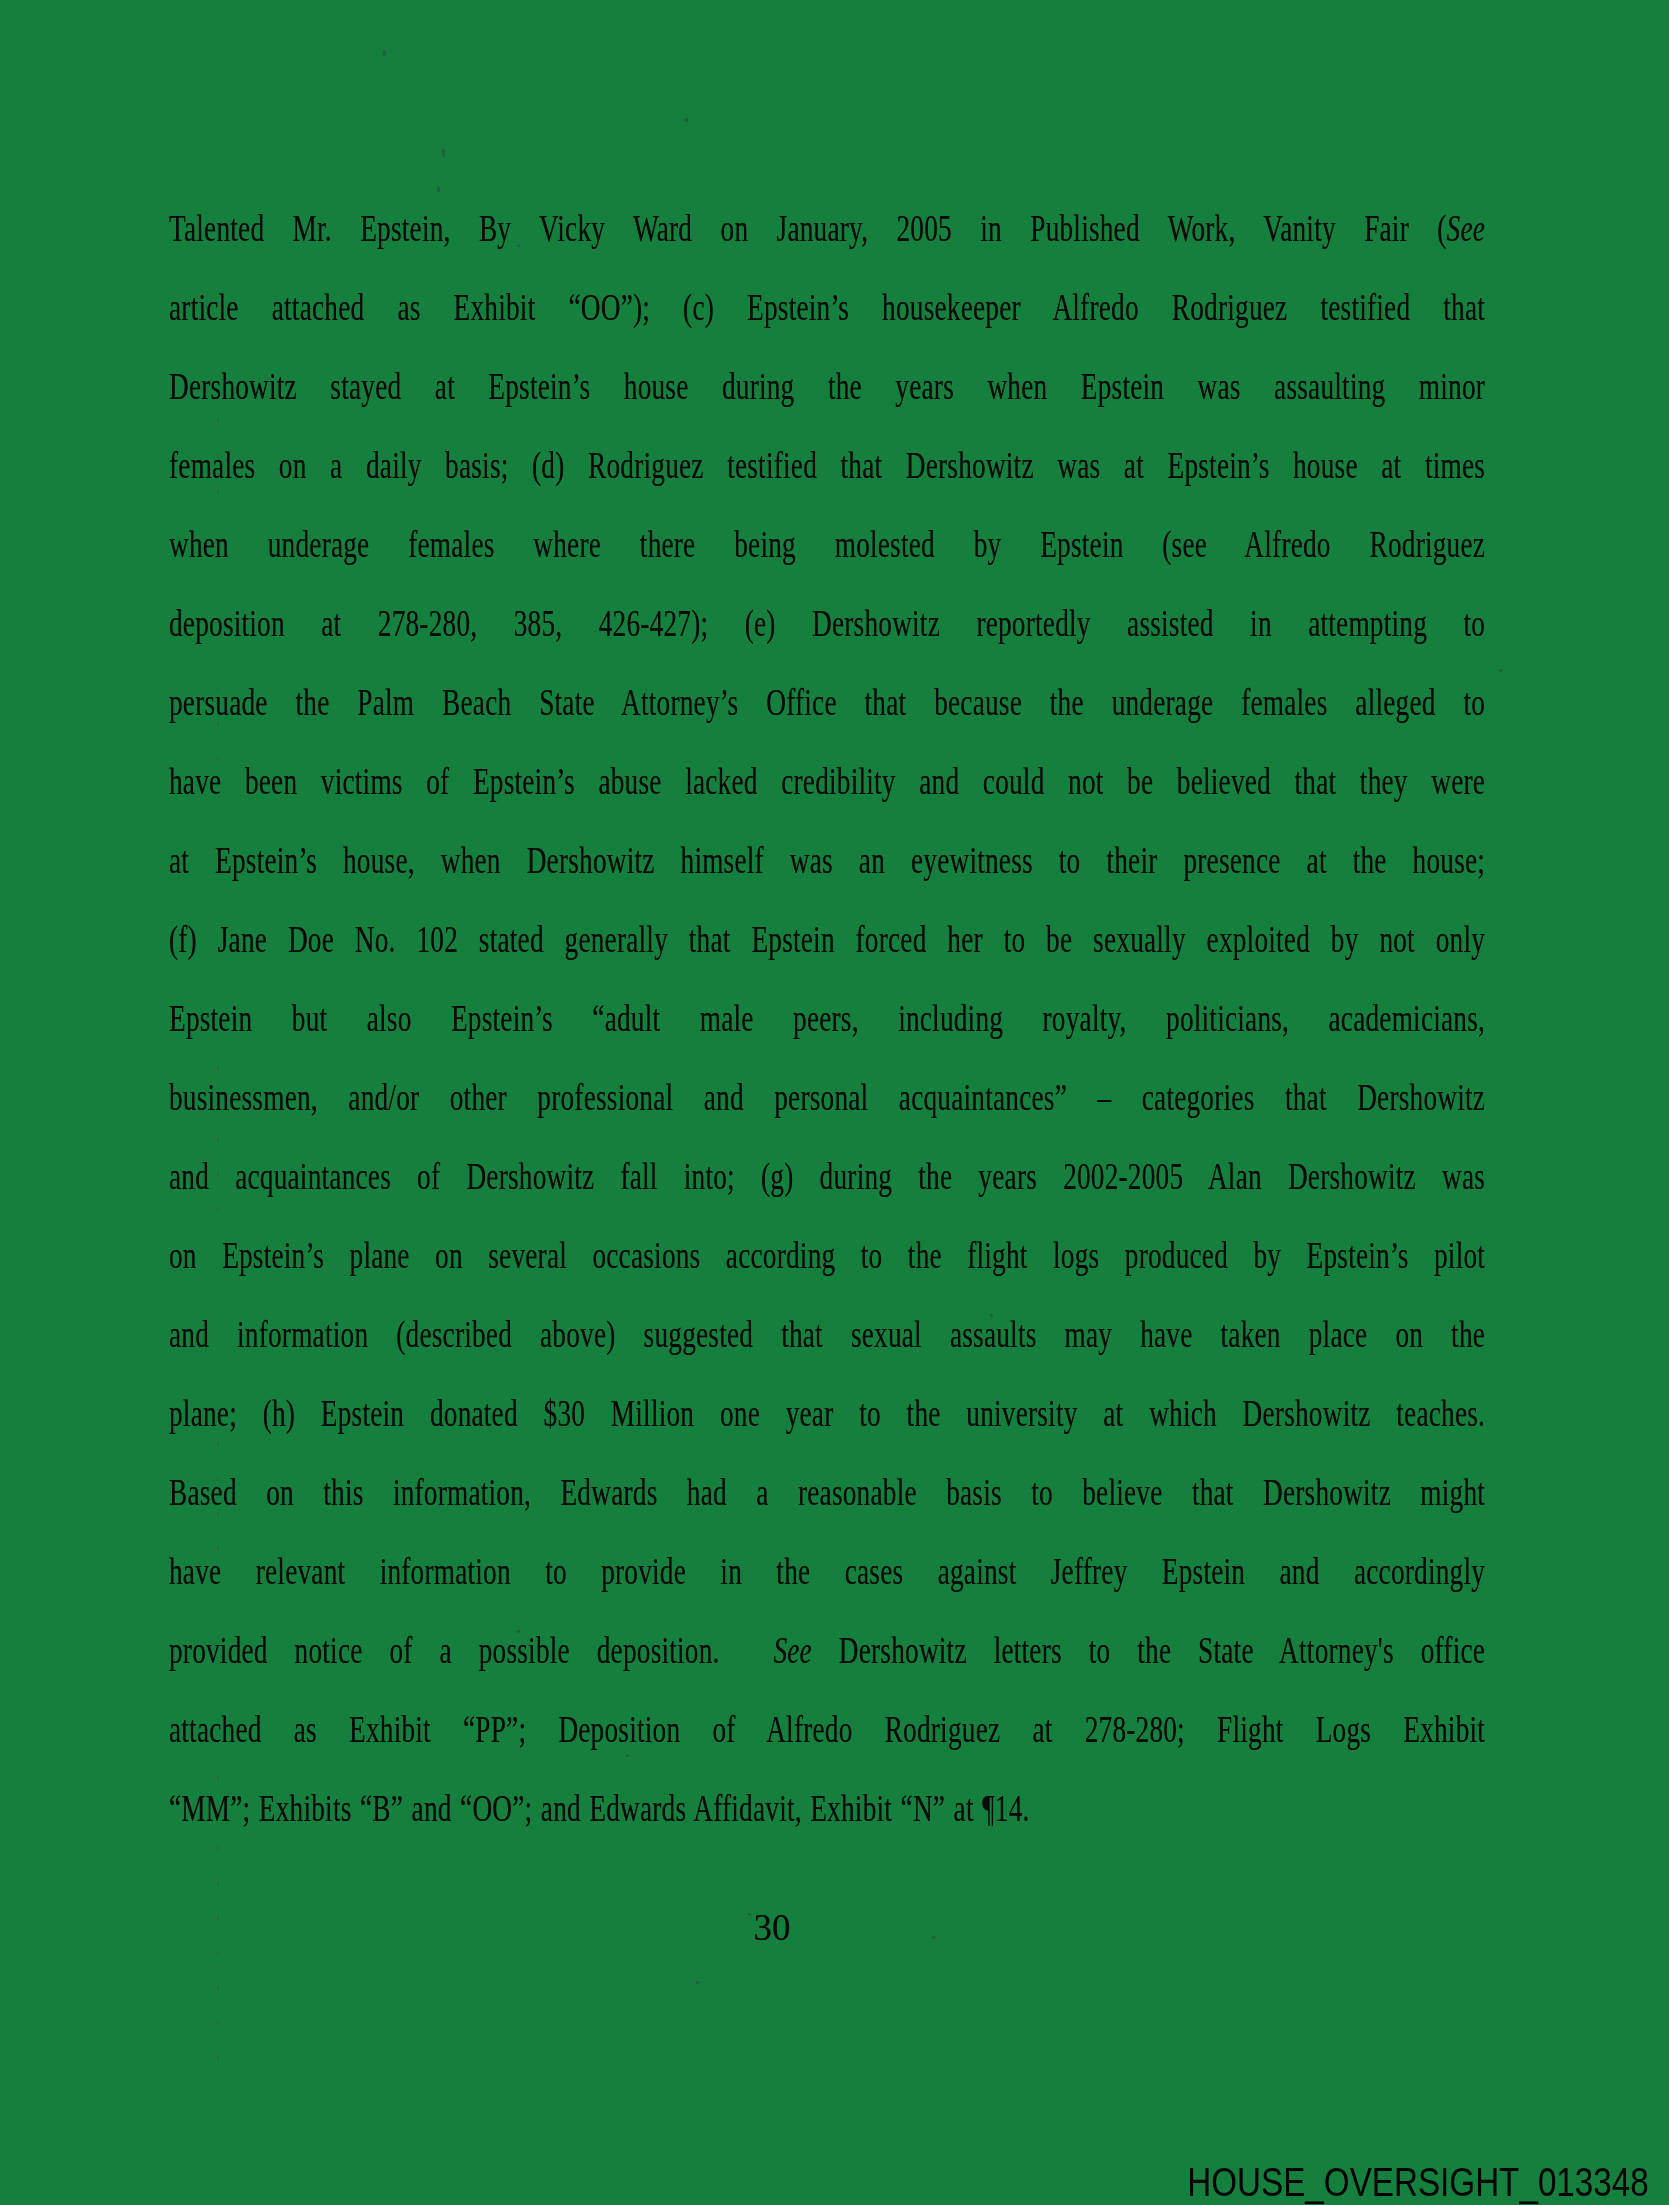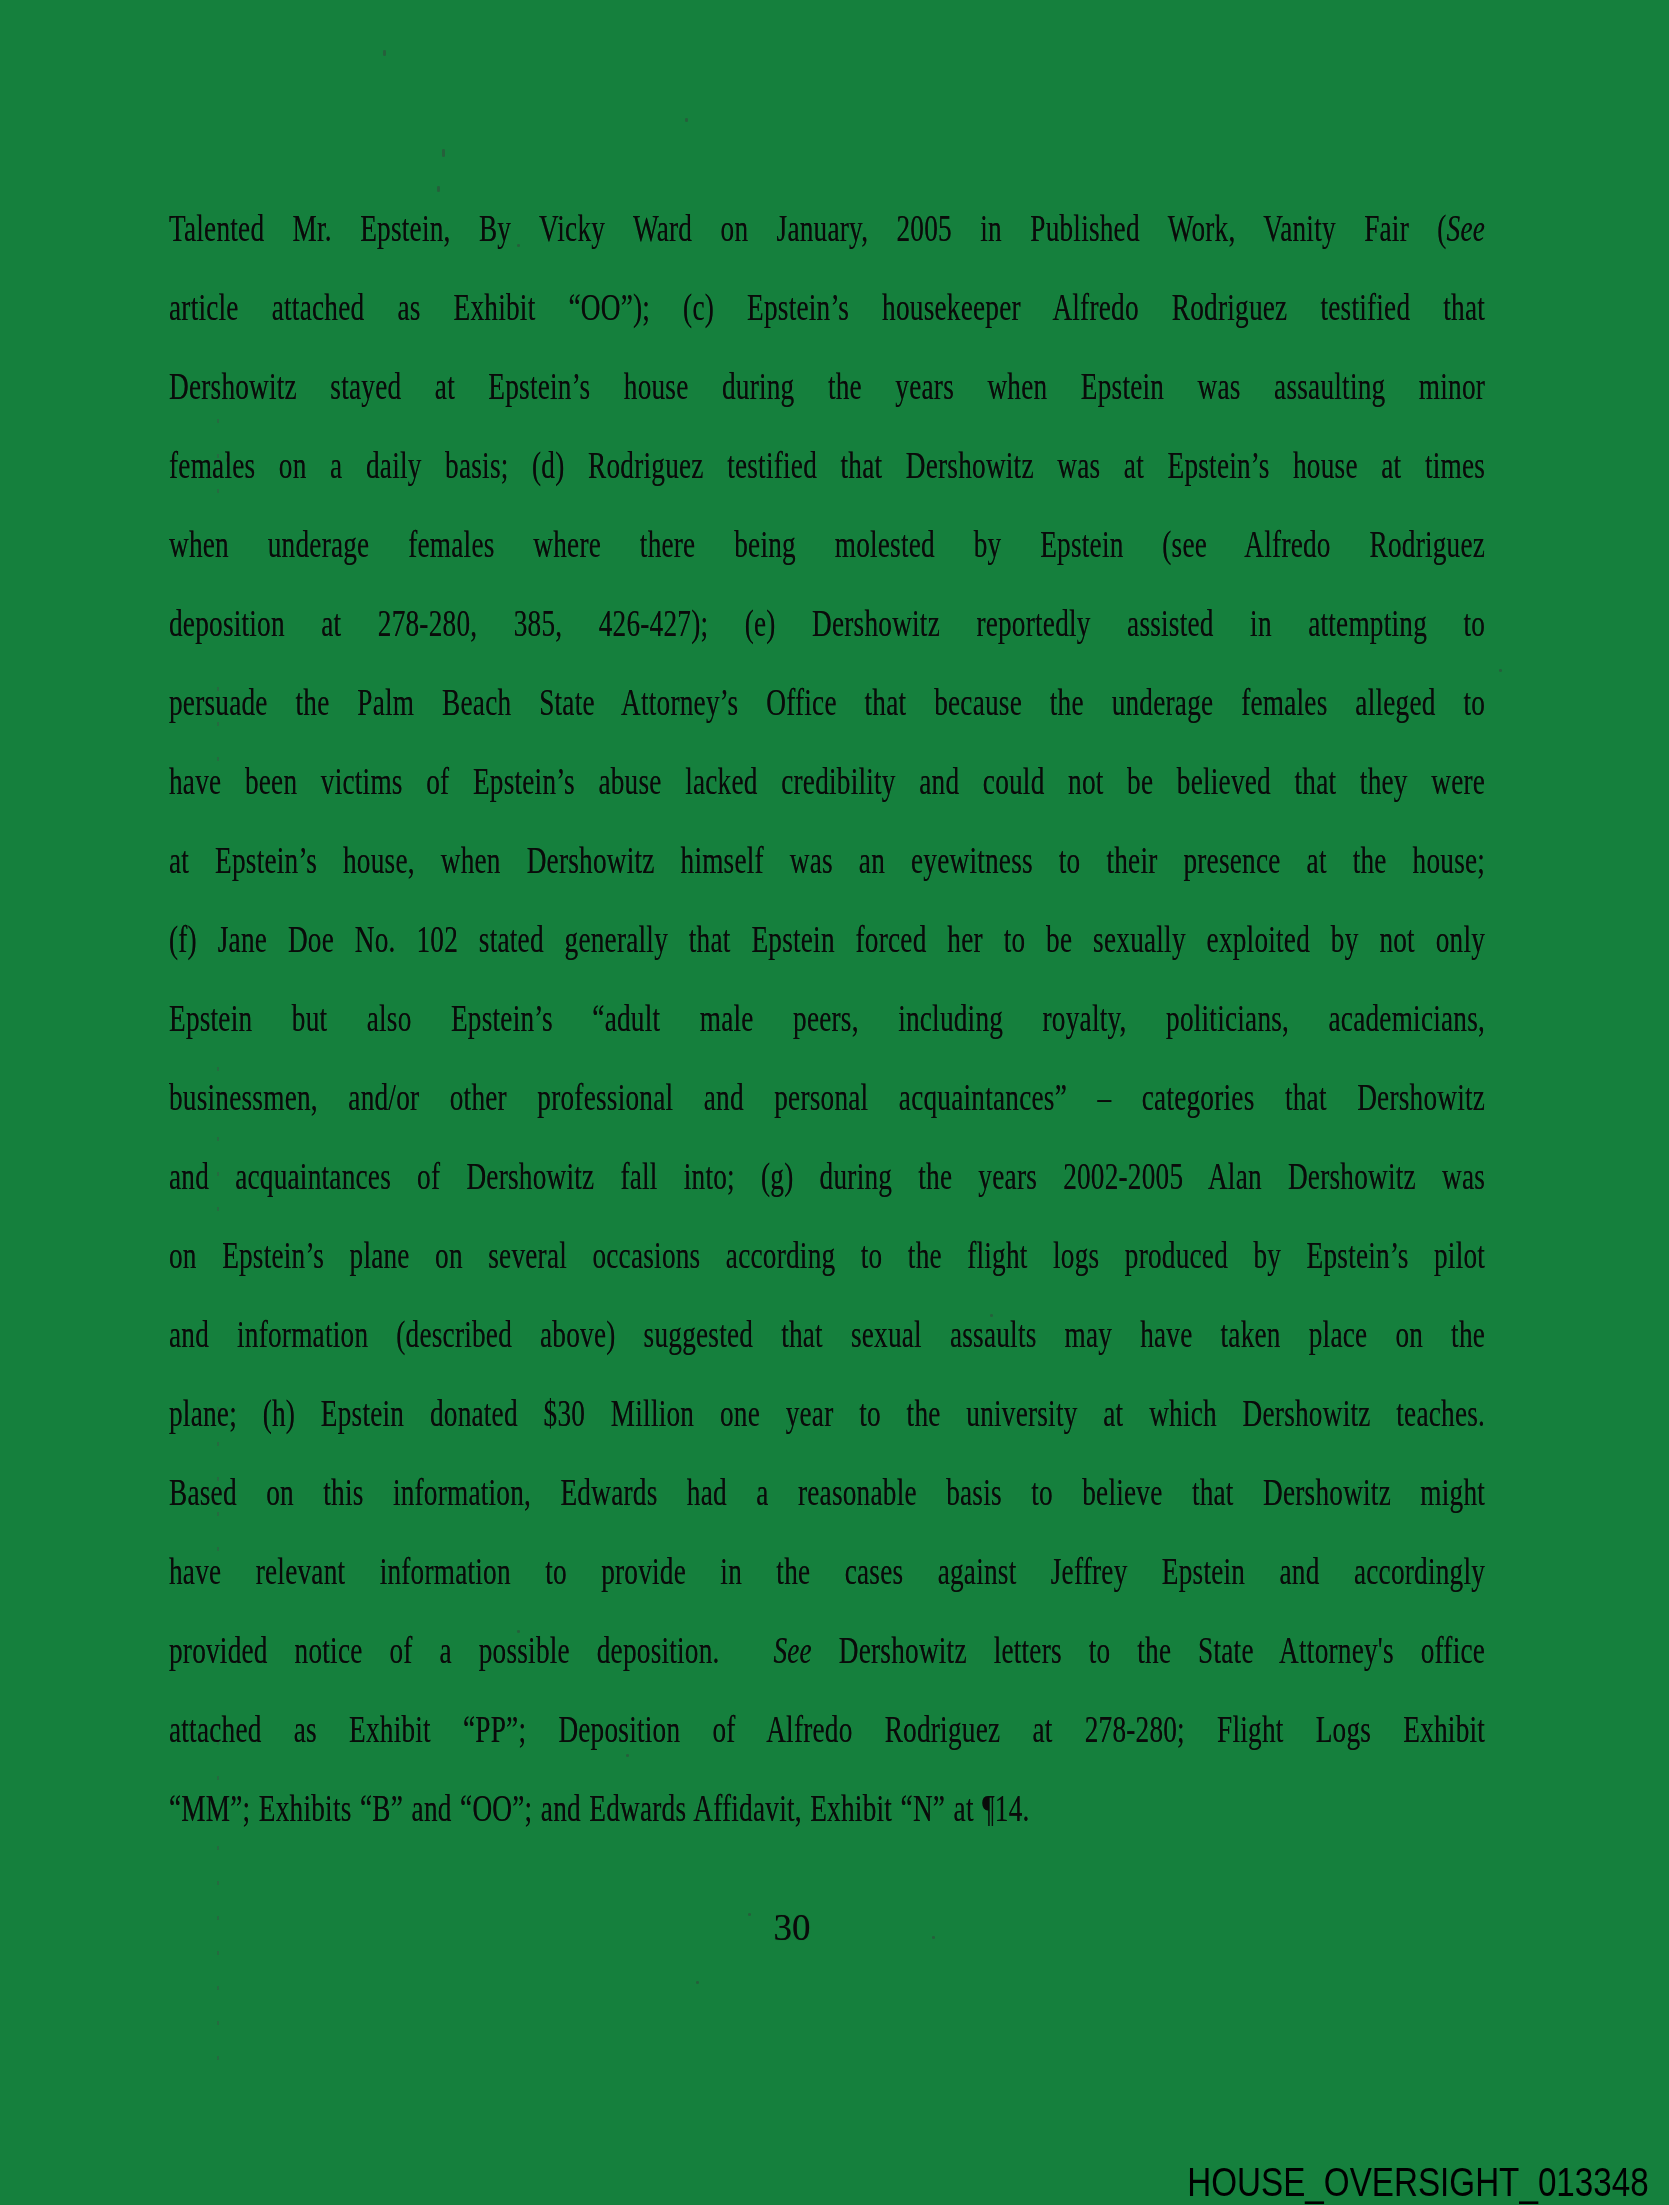--- a/index.html
+++ b/index.html
@@ -38,21 +38,20 @@
     text-align-last: justify;
   }
   .line .it { font-style: italic; }
   .page-number {
     position: absolute;
     left: 0; top: 1906px; width: 1544px;
     text-align: center;
     font-size: 37px;
     color: #0a0a0a;
     text-shadow: 0 0 0.7px rgba(10,10,10,0.55);
-    padding-left: 20px;
   }
   .bates-stamp {
     position: absolute;
     top: 2162px; right: 20px;
     font-family: "Liberation Sans", "DejaVu Sans", sans-serif;
     font-size: 41px;
     line-height: 41px;
     color: #000000;
     transform: scaleX(0.81);
     transform-origin: 100% 50%;

